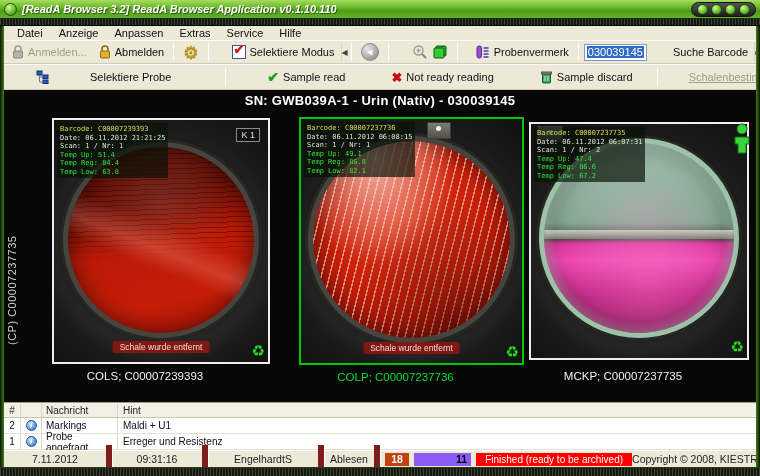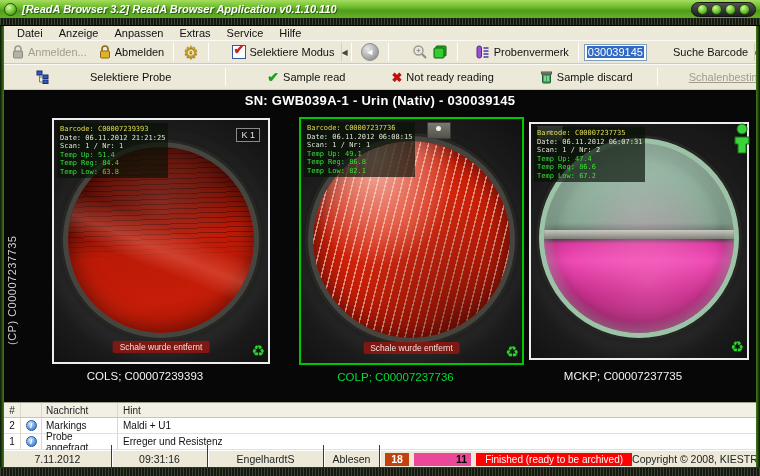--- a/index.html
+++ b/index.html
@@ -141,25 +141,25 @@
   .c-msg { width:76px; padding-left:4px; border-right:1px solid #dcd8c8; height:100%; display:flex; align-items:center; }
   .c-hint { flex:1; padding-left:5px; }
   .info-ic { width:11px; height:11px; border-radius:50%; background:radial-gradient(circle at 35% 30%, #cfe6ff, #4f8fd6 70%, #2c5fa8);
     border:1px solid #2a57a0; color:#fff; font-size:8px; font-weight:bold; font-style:italic;
     display:flex; align-items:center; justify-content:center; line-height:1; }
 
   
   .statusbar { position:absolute; left:4px; top:450px; width:752px; height:17px; background:#ece9d8;
     display:flex; align-items:center; font-size:10.5px; color:#222; z-index:10; border-top:1px solid #fff; }
   .sseg { height:29px; display:flex; align-items:center; justify-content:center;
-    border-right:1px solid #7f1d1d; box-shadow:1px 0 0 #fff; padding:0 4px; white-space:nowrap; }
+    border-right:6px solid #7f1d1d; box-shadow:1px 0 0 #fff; padding:0 4px; white-space:nowrap; }
   .sbox { height:13px; display:flex; align-items:center; justify-content:center;
     font-weight:bold; margin-left:5px; padding:0 4px; }
   .sbox.red { background:#c2410c; color:#fff; min-width:24px; }
-  .sbox.yellow { background:#ec4899; color:#000; min-width:32px;padding-left:42px; }
+  .sbox.yellow { background:#8b5cf6; color:#000; min-width:32px;padding-left:42px; }
   .sbox.banner { background:#ff0000; color:#fff; font-weight:normal; font-size:10px; min-width:156px; }
   .s-copy { flex:1; text-align:right; padding-right:8px; white-space:nowrap; overflow:hidden; }
 </style>
 </head>
 <body>
 
 <div class="window">
 
   <div class="titlebar">
     <span class="app-icon"></span>

